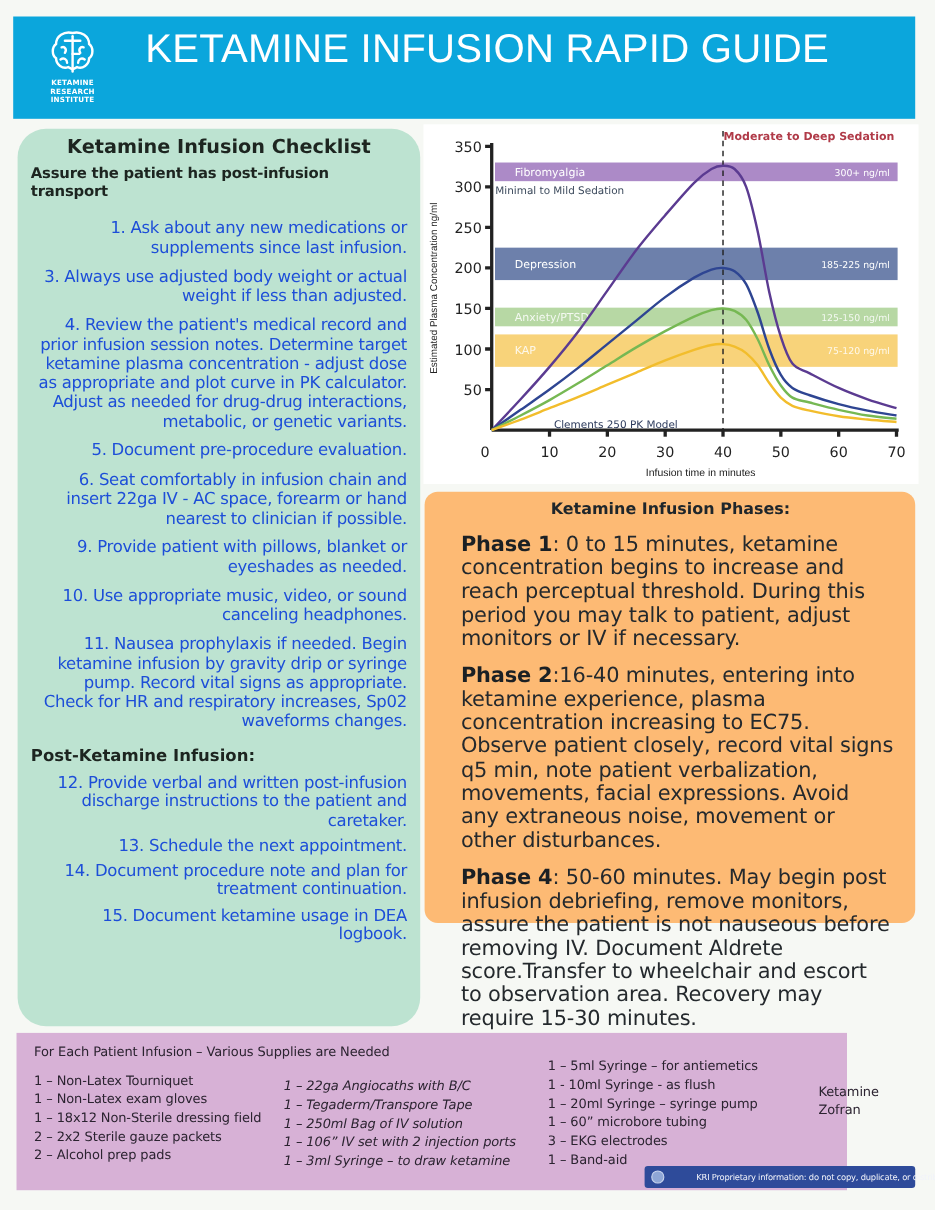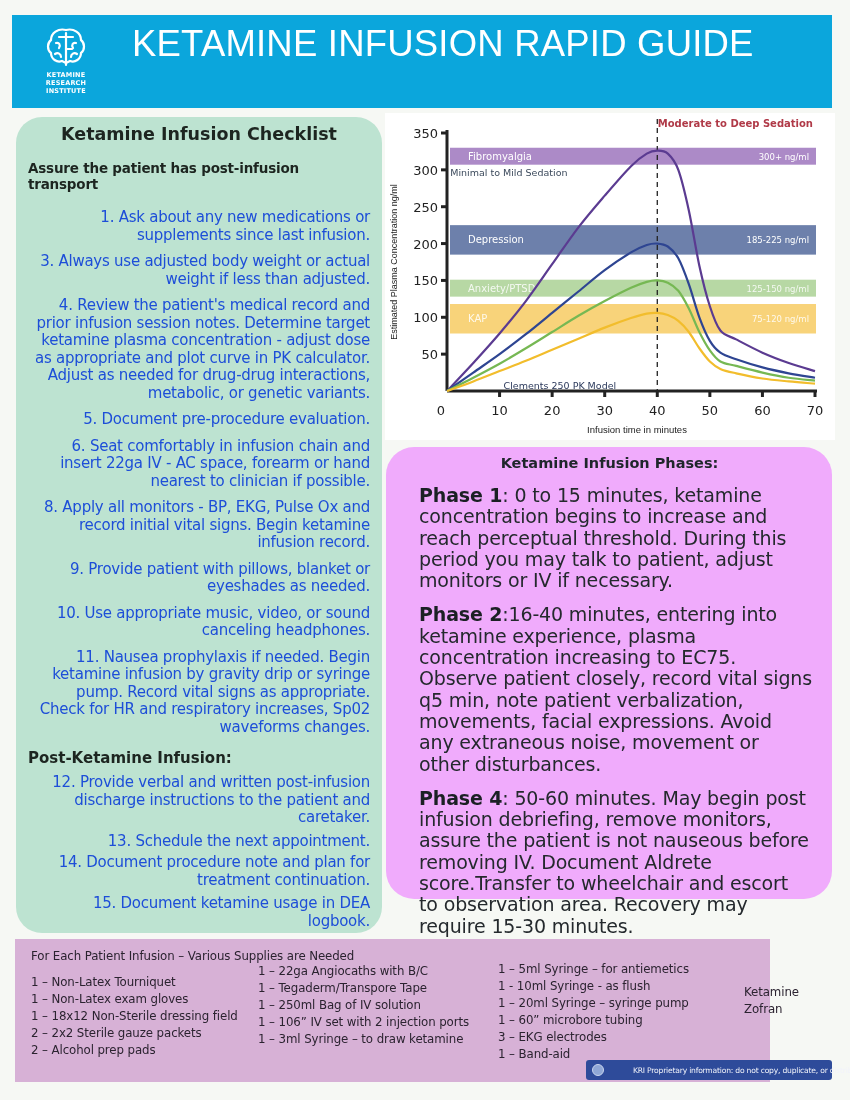--- a/index.html
+++ b/index.html
@@ -8,41 +8,41 @@
 
   
   .header { position: absolute; left: 12px; top: 15px; width: 820px; height: 93px; background: #0ba6dc; }
   .logo { position: absolute; left: 26px; top: 10px; width: 56px; height: 76px; display: flex; flex-direction: column; align-items: center; }
   .logo svg { width: 44px; height: 44px; }
   .logo-text { color: #fff; font-family: "DejaVu Sans", sans-serif; font-size: 6.5px; font-weight: bold; line-height: 8px; text-align: center; letter-spacing: 0.2px; margin-top: 2px; }
   .header-title { position: absolute; left: 120px; top: 8px; color: #fff; font-family: "Liberation Sans", sans-serif; font-size: 36.5px; font-weight: normal; letter-spacing: 0.2px; white-space: nowrap; }
 
   
   .checklist { position: absolute; left: 16px; top: 117px; width: 366px; height: 816px; background: #bde3d1; border-radius: 26px; padding: 6px 12px 0 12px; }
-  .checklist h2 { text-align: center; font-size: 17.5px; font-weight: bold; color: #1d2520; margin-top: 1px; margin-bottom: 16px; font-family: "DejaVu Sans", sans-serif; }
+  .checklist h2 { text-align: center; font-size: 17.5px; font-weight: bold; color: #1d2520; margin-top: 1px; margin-bottom: 6px; font-family: "DejaVu Sans", sans-serif; }
   .checklist .subhead { font-size: 13.5px; font-weight: bold; color: #1d2520; margin-bottom: 17px; letter-spacing: -0.2px; }
   .checklist .item { font-size: 15px; line-height: 17.5px; color: #1d4ed8; margin-bottom: 9px; letter-spacing: -0.25px; text-align: right; }
   .checklist .post-head { font-size: 15px; font-weight: bold; color: #1d2520; margin-top: 13px; margin-bottom: 7px; }
 
   
   .chart-box { position: absolute; left: 385px; top: 113px; width: 450px; height: 327px; background: #fff; }
   .chart-box svg { position: absolute; left: 0; top: 0; }
 
   
-  .phases { position: absolute; left: 386px; top: 447px; width: 446px; height: 452px; background: #f0abfc; border-radius: 28px; padding: 8px 20px 0 33px; }
+  .phases { position: absolute; left: 386px; top: 447px; width: 446px; height: 392px; background: #fdba74; border-radius: 12px; padding: 8px 20px 0 33px; }
   .phases h2 { text-align: center; font-size: 14.5px; font-weight: bold; color: #1f262b; margin-bottom: 14px; padding-right: 12px; }
   .phase { font-size: 19px; line-height: 21.3px; color: #24292d; margin-bottom: 13px; letter-spacing: -0.15px; }
   .phase b { font-weight: bold; color: #1b2024; }
 
   
   .supplies { position: absolute; left: 15px; top: 939px; width: 755px; height: 143px; background: #d7b1d6; }
   .supplies .title { position: absolute; left: 16px; top: 10px; font-size: 11.8px; color: #2b2330; letter-spacing: -0.1px; }
   .col { position: absolute; font-size: 11.8px; line-height: 17.1px; color: #2b2330; white-space: nowrap; letter-spacing: -0.1px; }
   .col1 { left: 16px; top: 35px; }
-  .col2 { left: 243px; top: 24px; }
+  .col2 { left: 243px; top: 40px; font-style: italic; }
   .col3 { left: 483px; top: 22px; }
   .col4 { left: 729px; top: 45px; line-height: 17px; }
   .badge { position: absolute; left: 586px; top: 1060px; width: 246px; height: 20px; background: #2e4b9a; border-radius: 3px; color: #f1f3fa; font-size: 7.6px; display: flex; align-items: center; padding-left: 6px; white-space: nowrap; letter-spacing: -0.2px; gap: 20px; }
   .badge .seal { width: 12px; height: 12px; border-radius: 50%; background: #8fa7d6; border: 1px solid #c9d5ee; margin-right: 9px; flex: none; }
 </style>
 </head>
 <body>
 
 <div class="page">
 
@@ -70,21 +70,20 @@
   </div>
 
   <div class="checklist">
     <h2>Ketamine Infusion Checklist</h2>
     <div class="subhead">Assure the patient has post-infusion transport</div>
     <div class="item">1. Ask about any new medications or supplements since last infusion.</div>
     <div class="item">3. Always use adjusted body weight or actual weight if less than adjusted.</div>
     <div class="item">4. Review the patient's medical record and prior infusion session notes. Determine target ketamine plasma concentration - adjust dose as appropriate and plot curve in PK calculator. Adjust as needed for drug-drug interactions, metabolic, or genetic variants.</div>
     <div class="item">5. Document pre-procedure evaluation.</div>
     <div class="item">6. Seat comfortably in infusion chain and insert 22ga IV - AC space, forearm or hand nearest to clinician if possible.</div>
-    <div class="item">8. Apply all monitors - BP, EKG, Pulse Ox and record initial vital signs. Begin ketamine infusion record.</div>
     <div class="item">9. Provide patient with pillows, blanket or eyeshades as needed.</div>
     <div class="item">10. Use appropriate music, video, or sound canceling headphones.</div>
     <div class="item">11. Nausea prophylaxis if needed. Begin ketamine infusion by gravity drip or syringe pump. Record vital signs as appropriate. Check for HR and respiratory increases, Sp02 waveforms changes.</div>
     <div class="post-head">Post-Ketamine Infusion:</div>
     <div class="item" style="margin-bottom:6px">12. Provide verbal and written post-infusion discharge instructions to the patient and caretaker.</div>
     <div class="item" style="margin-bottom:4px">13. Schedule the next appointment.</div>
     <div class="item" style="margin-bottom:6px">14. Document procedure note and plan for treatment continuation.</div>
     <div class="item">15. Document ketamine usage in DEA logbook.</div>
   </div>
 

